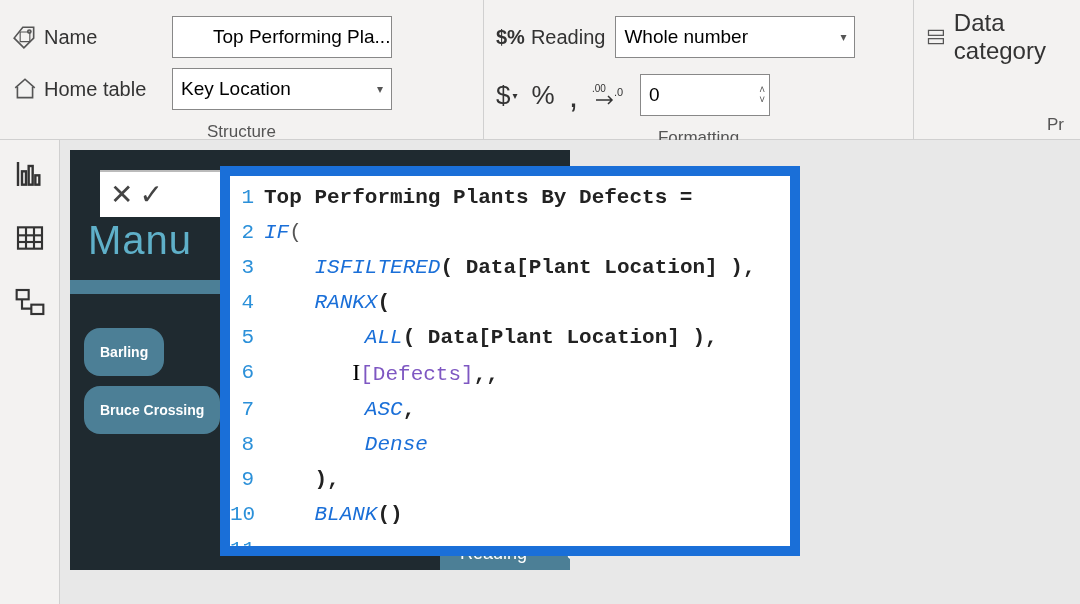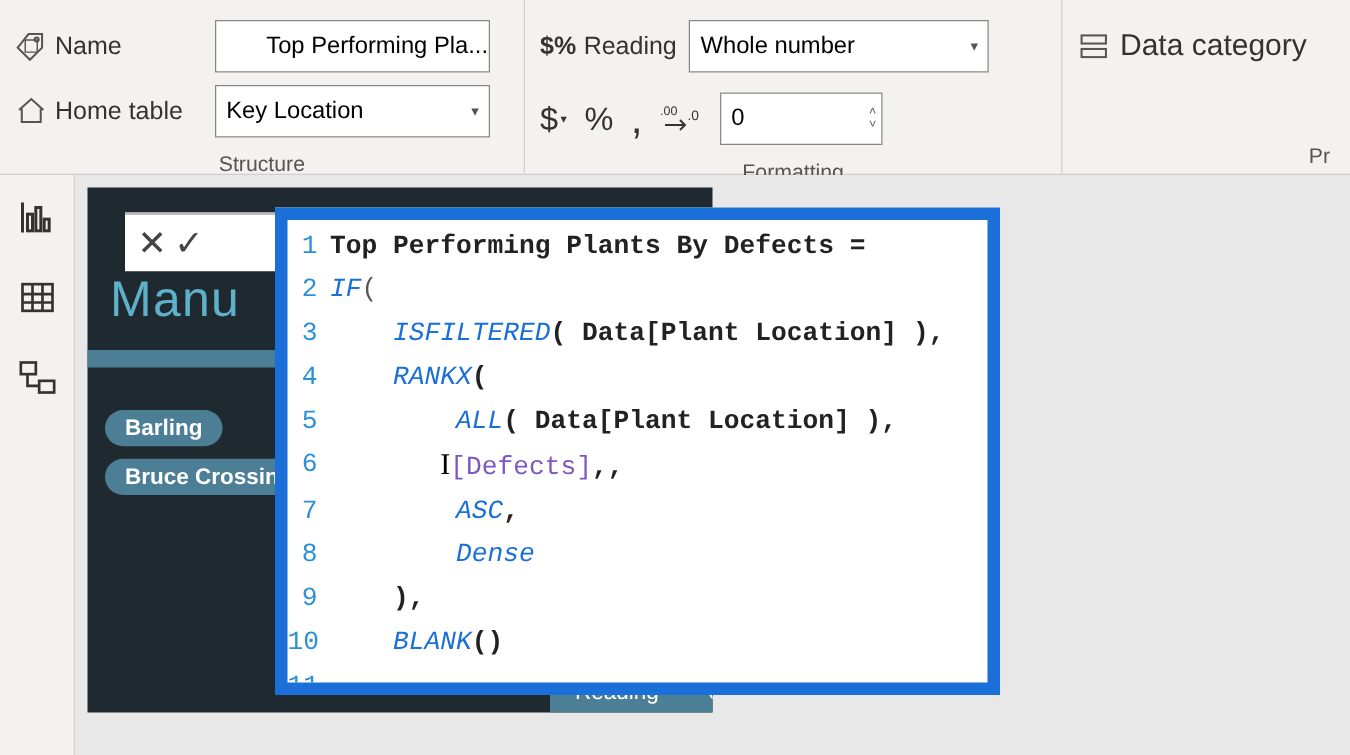--- a/index.html
+++ b/index.html
@@ -34,21 +34,21 @@
   .workspace { display: flex; height: calc(604px - 140px); position: relative; }
   .nav-rail { width: 60px; background: #f3f2f1; border-right: 1px solid #d0d0d0; display: flex; flex-direction: column; align-items: center; padding-top: 18px; gap: 32px; }
   .nav-rail svg { display: block; }
   
   .canvas-wrap { flex: 1; background: #e8e8e8; padding: 10px 10px 0 10px; position: relative; overflow: hidden; }
   .report-bg { background: #1f2a30; width: 500px; height: 420px; position: relative; overflow: hidden; }
   .title-text { color:#5fb0c9; font-family: Arial, sans-serif; font-size: 44px; font-weight: 300; padding: 26px 0 0 18px; line-height: 1.0; letter-spacing: 1px; }
   .title-text .t2 { font-size: 40px; }
   .hr-bar { background:#4c7f96; height: 14px; margin-top: 20px; }
   .filter-btns { margin: 34px 0 0 14px; display: flex; flex-direction: column; gap: 10px; align-items: flex-start; }
-  .filter-btn { background:#4c7f96; color:#fff; font-size: 18px; padding: 4px 16px; border-radius: 16px; font-weight: 600; }
+  .filter-btn { background:#4c7f96; color:#fff; font-size: 14px; padding: 16px 16px; border-radius: 16px; font-weight: 600; }
   .table-strip { position:absolute; bottom:0; left:370px; right:-200px; background:#4c7f96; color:#fff; display:flex; gap:40px; padding: 6px 20px; font-size:18px; }
   
   
   .formula-overlay { position: absolute; top: 170px; left: 100px; width: 700px; background: #fff; border-top: 2px solid #bbb; display: flex; align-items: flex-start; z-index: 5; }
   .formula-actions { display: flex; align-items: center; gap: 6px; padding: 6px 10px; font-size: 28px; color: #444; }
   .formula-actions .act { }
   
   .code-box { position: absolute; top: 166px; left: 220px; width: 580px; height: 390px; border: 10px solid #1a6fd8; background: #fff; z-index: 10; overflow: hidden; }
   .code-inner { font-family: Consolas, "Courier New", monospace; font-size: 21px; line-height: 35px; padding: 4px 0 0 0; }
   .code-line { display: flex; }
@@ -58,21 +58,21 @@
   .col { color: #7e57c2; }
   .txt { color: #222; font-weight: bold; }
   .paren { color: #555; }
   .ibeam { font-family: serif; font-size: 24px; color:#000; }
 </style>
 </head>
 <body>
 
 <div class="ribbon">
 
-  <div class="ribbon-group" style="width:420px">
+  <div class="ribbon-group" style="width:484px">
     <div class="rows">
       <div class="rib-row">
         <div class="rib-label">
           <svg width="26" height="26" viewBox="0 0 24 24" fill="none" stroke="#555" stroke-width="1.5">
               <path d="M3 12 L12 3 L21 12 L12 21 Z" transform="rotate(45 12 12) scale(0.7) translate(5 5)"></path>
               <path d="M10 3 H20 V13 L11 22 L2 13 Z" fill="none"></path>
               <circle cx="16" cy="7" r="1.5"></circle>
             </svg>
           <span>Name</span>
         </div>

